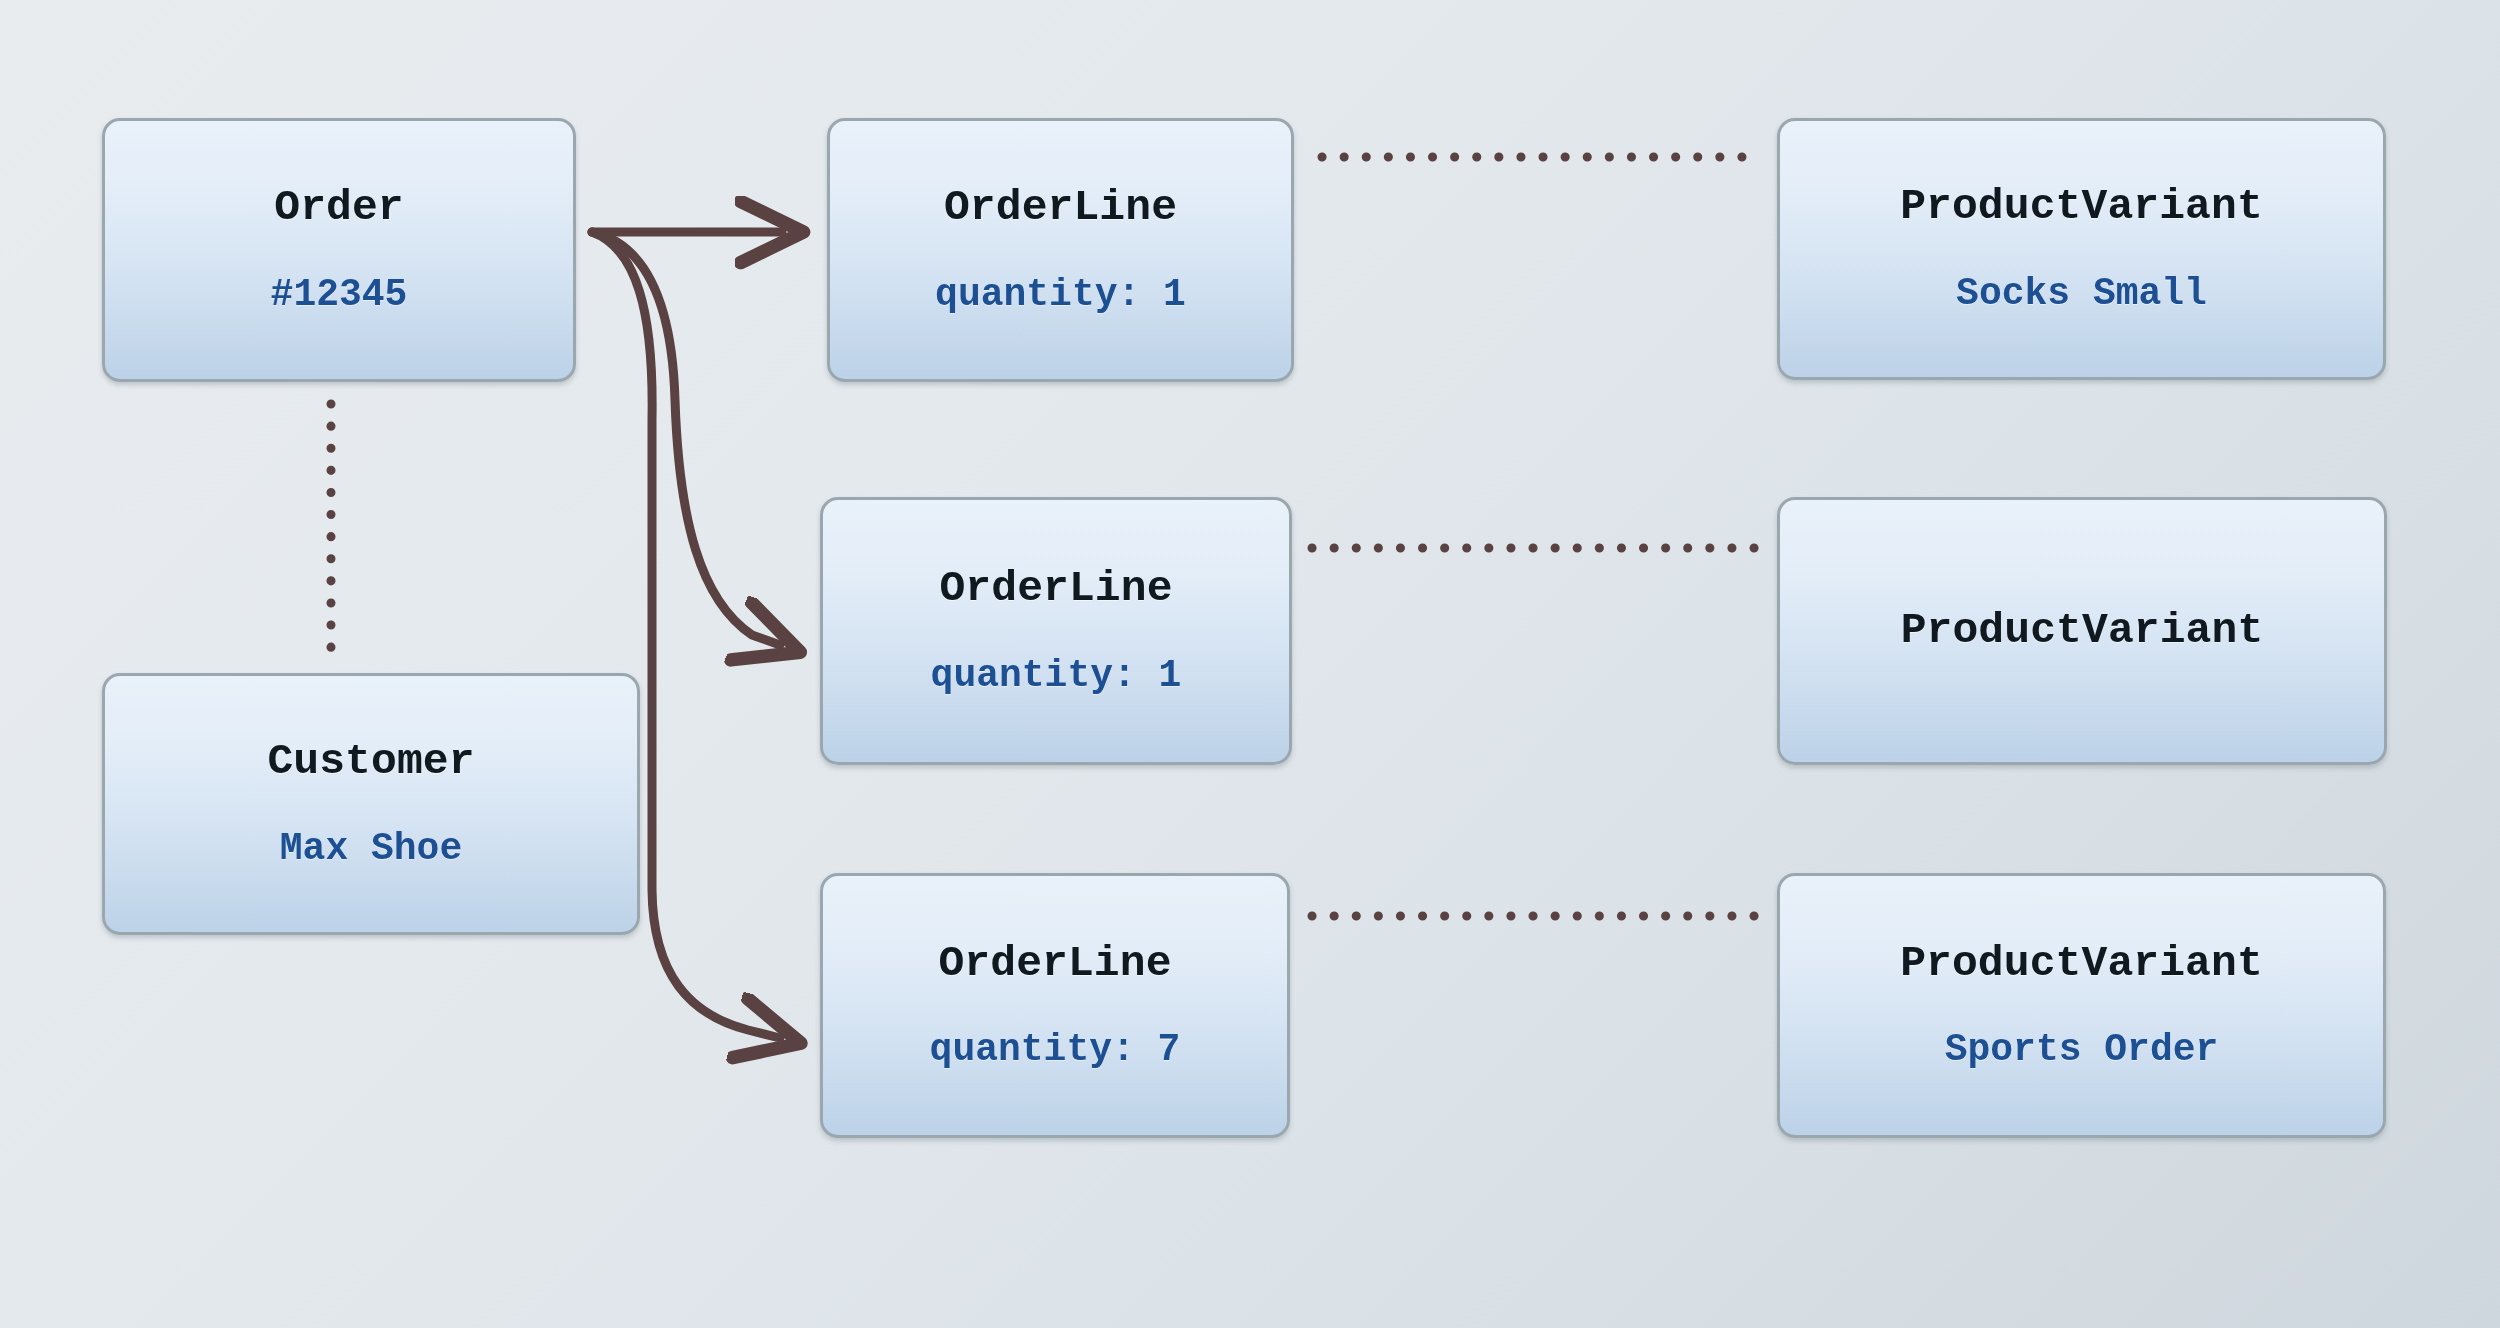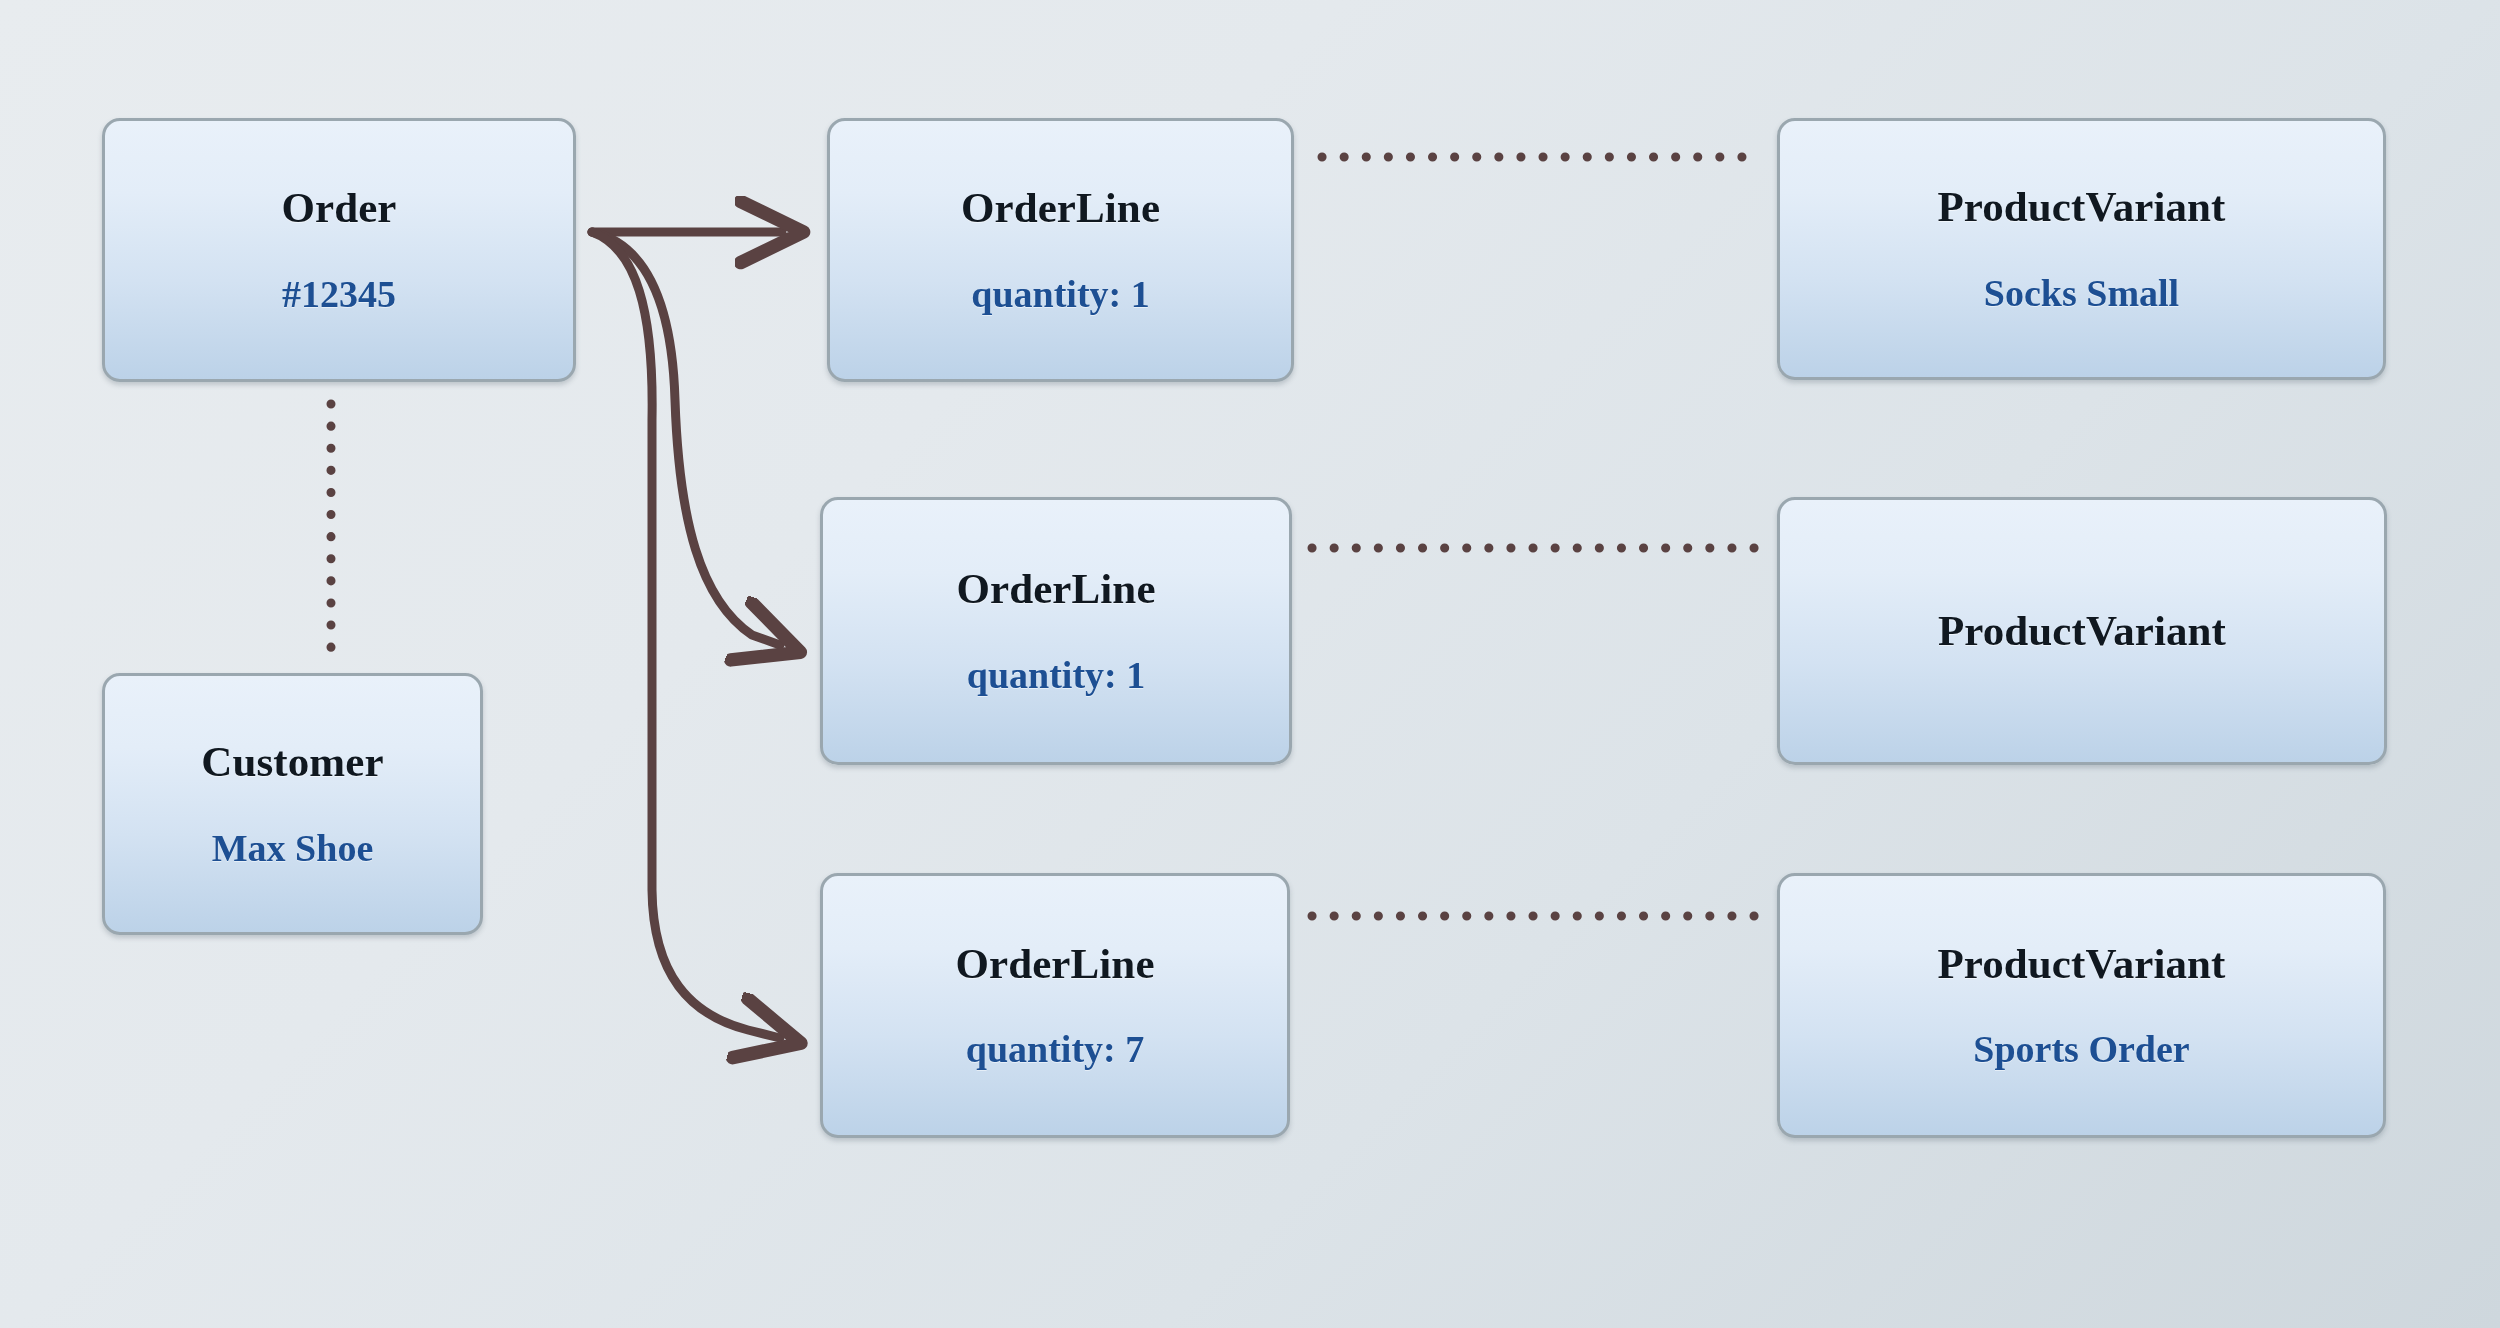--- a/index.html
+++ b/index.html
@@ -6,21 +6,21 @@
     margin: 0;
     padding: 0;
     background: #ffffff;
   }
   #canvas {
     position: relative;
     width: 2500px;
     height: 1328px;
     overflow: hidden;
     background: linear-gradient(135deg, #e8ecef 0%, #e4e9ed 35%, #dce3e8 65%, #ced7dd 100%);
-    font-family: Liberation Serif, serif;
+    font-family: Liberation Mono, monospace;
   }
 
   
   .node {
     position: absolute;
     box-sizing: border-box;
     border: 3px solid #9aa7af;
     border-radius: 18px;
     background: linear-gradient(to bottom, #e9f1fa 0%, #e3edf8 28%, #d3e2f2 62%, #bcd2e8 100%);
     box-shadow: 0 3px 5px rgba(90,105,115,0.28);
@@ -84,21 +84,21 @@
     <line x1="1312" y1="548" x2="1762" y2="548" stroke="#5a4242" stroke-width="9" stroke-linecap="round" stroke-dasharray="0.1 22"></line>
 
     <line x1="1312" y1="916" x2="1762" y2="916" stroke="#5a4242" stroke-width="9" stroke-linecap="round" stroke-dasharray="0.1 22"></line>
   </svg>
 
   <div class="node" style="left:102px; top:118px; width:474px; height:264px;">
     <div class="node-title">Order</div>
     <div class="node-value">#12345</div>
   </div>
 
-  <div class="node" style="left:102px; top:673px; width:381px; height:262px;">
+  <div class="node" style="left:102px; top:673px; width:538px; height:262px;">
     <div class="node-title">Customer</div>
     <div class="node-value">Max Shoe</div>
   </div>
 
   <div class="node" style="left:827px; top:118px; width:467px; height:264px;">
     <div class="node-title">OrderLine</div>
     <div class="node-value">quantity: 1</div>
   </div>
 
   <div class="node" style="left:820px; top:497px; width:472px; height:268px;">

